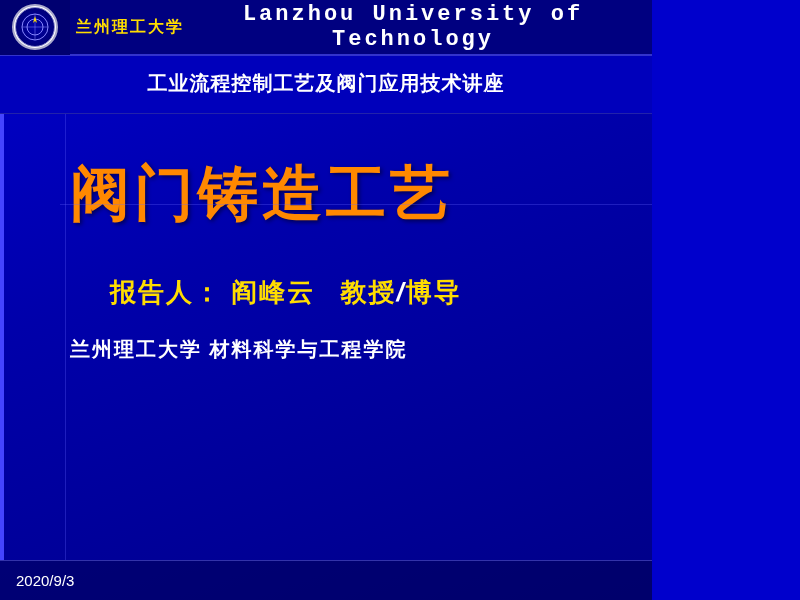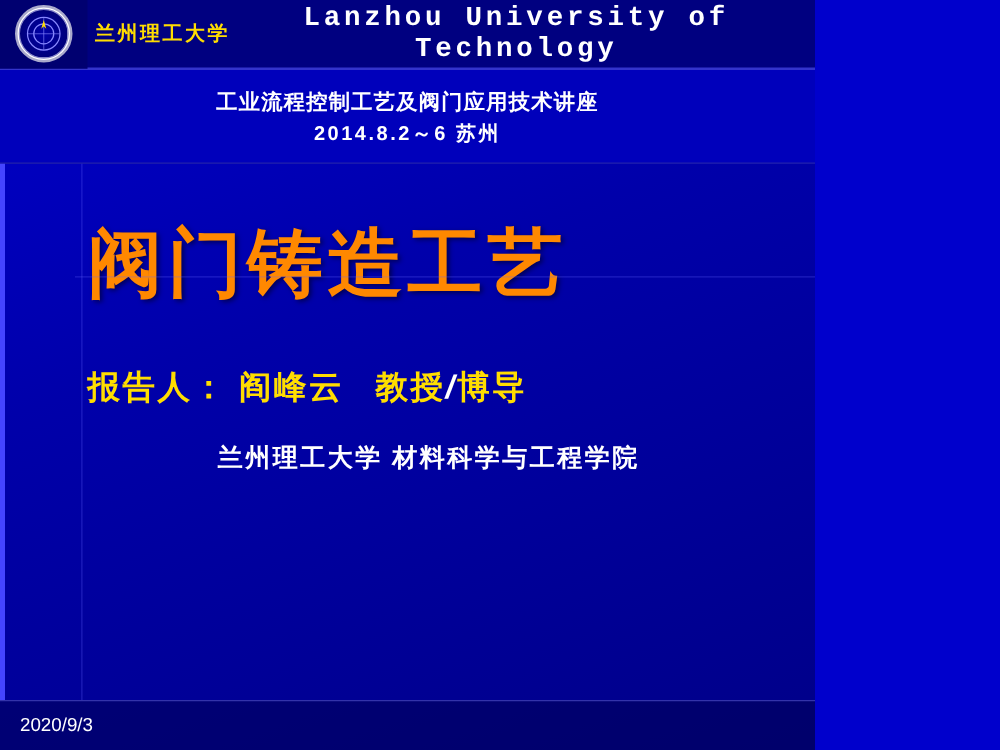--- a/index.html
+++ b/index.html
@@ -88,21 +88,21 @@
     
     .subtitle-bar {
       background: #0000bb;
       border-bottom: 1px solid #2222aa;
       padding: 14px 0 12px 0;
       text-align: center;
     }
 
     .subtitle-line1 {
       color: white;
-      font-size: 17px;
+      font-size: 20px;
       font-weight: bold;
       letter-spacing: 1px;
       margin-bottom: 4px;
     }
 
     .subtitle-line2 {
       color: white;
       font-size: 16px;
       font-weight: bold;
       letter-spacing: 2px;
@@ -142,31 +142,31 @@
     
     .reporter-area {
       padding: 20px 60px 10px 70px;
     }
 
     .reporter-line {
       font-size: 26px;
       font-weight: bold;
       color: #ffdd00;
       letter-spacing: 2px;
+      margin-left: 40px;
     }
 
     .reporter-line .slash {
       color: white;
       font-style: italic;
     }
 
     
     .institution-area {
       padding: 16px 36px 10px 70px;
-      text-align: center;
     }
 
     .institution-text {
       color: white;
       font-size: 20px;
       font-weight: bold;
       letter-spacing: 2px;
     }
 
     
@@ -221,21 +221,20 @@
           </svg>
         </div>
       </div>
     </div>
     <span class="logo-text-cn">兰州理工大学</span>
     <div class="header-title-en">Lanzhou  University  of  Technology</div>
   </div>
 
   <div class="subtitle-bar">
     <div class="subtitle-line1">工业流程控制工艺及阀门应用技术讲座</div>
-    <div class="subtitle-line2">2014.8.2～6  苏州</div>
   </div>
 
   <div class="content-area">
     <div class="left-accent"></div>
 
     <div class="crosshair-h" style="top: 90px;"></div>
     <div class="crosshair-v" style="left: 65px;"></div>
 
     <div class="main-title-area">
       <div class="main-title">阀门铸造工艺</div>

